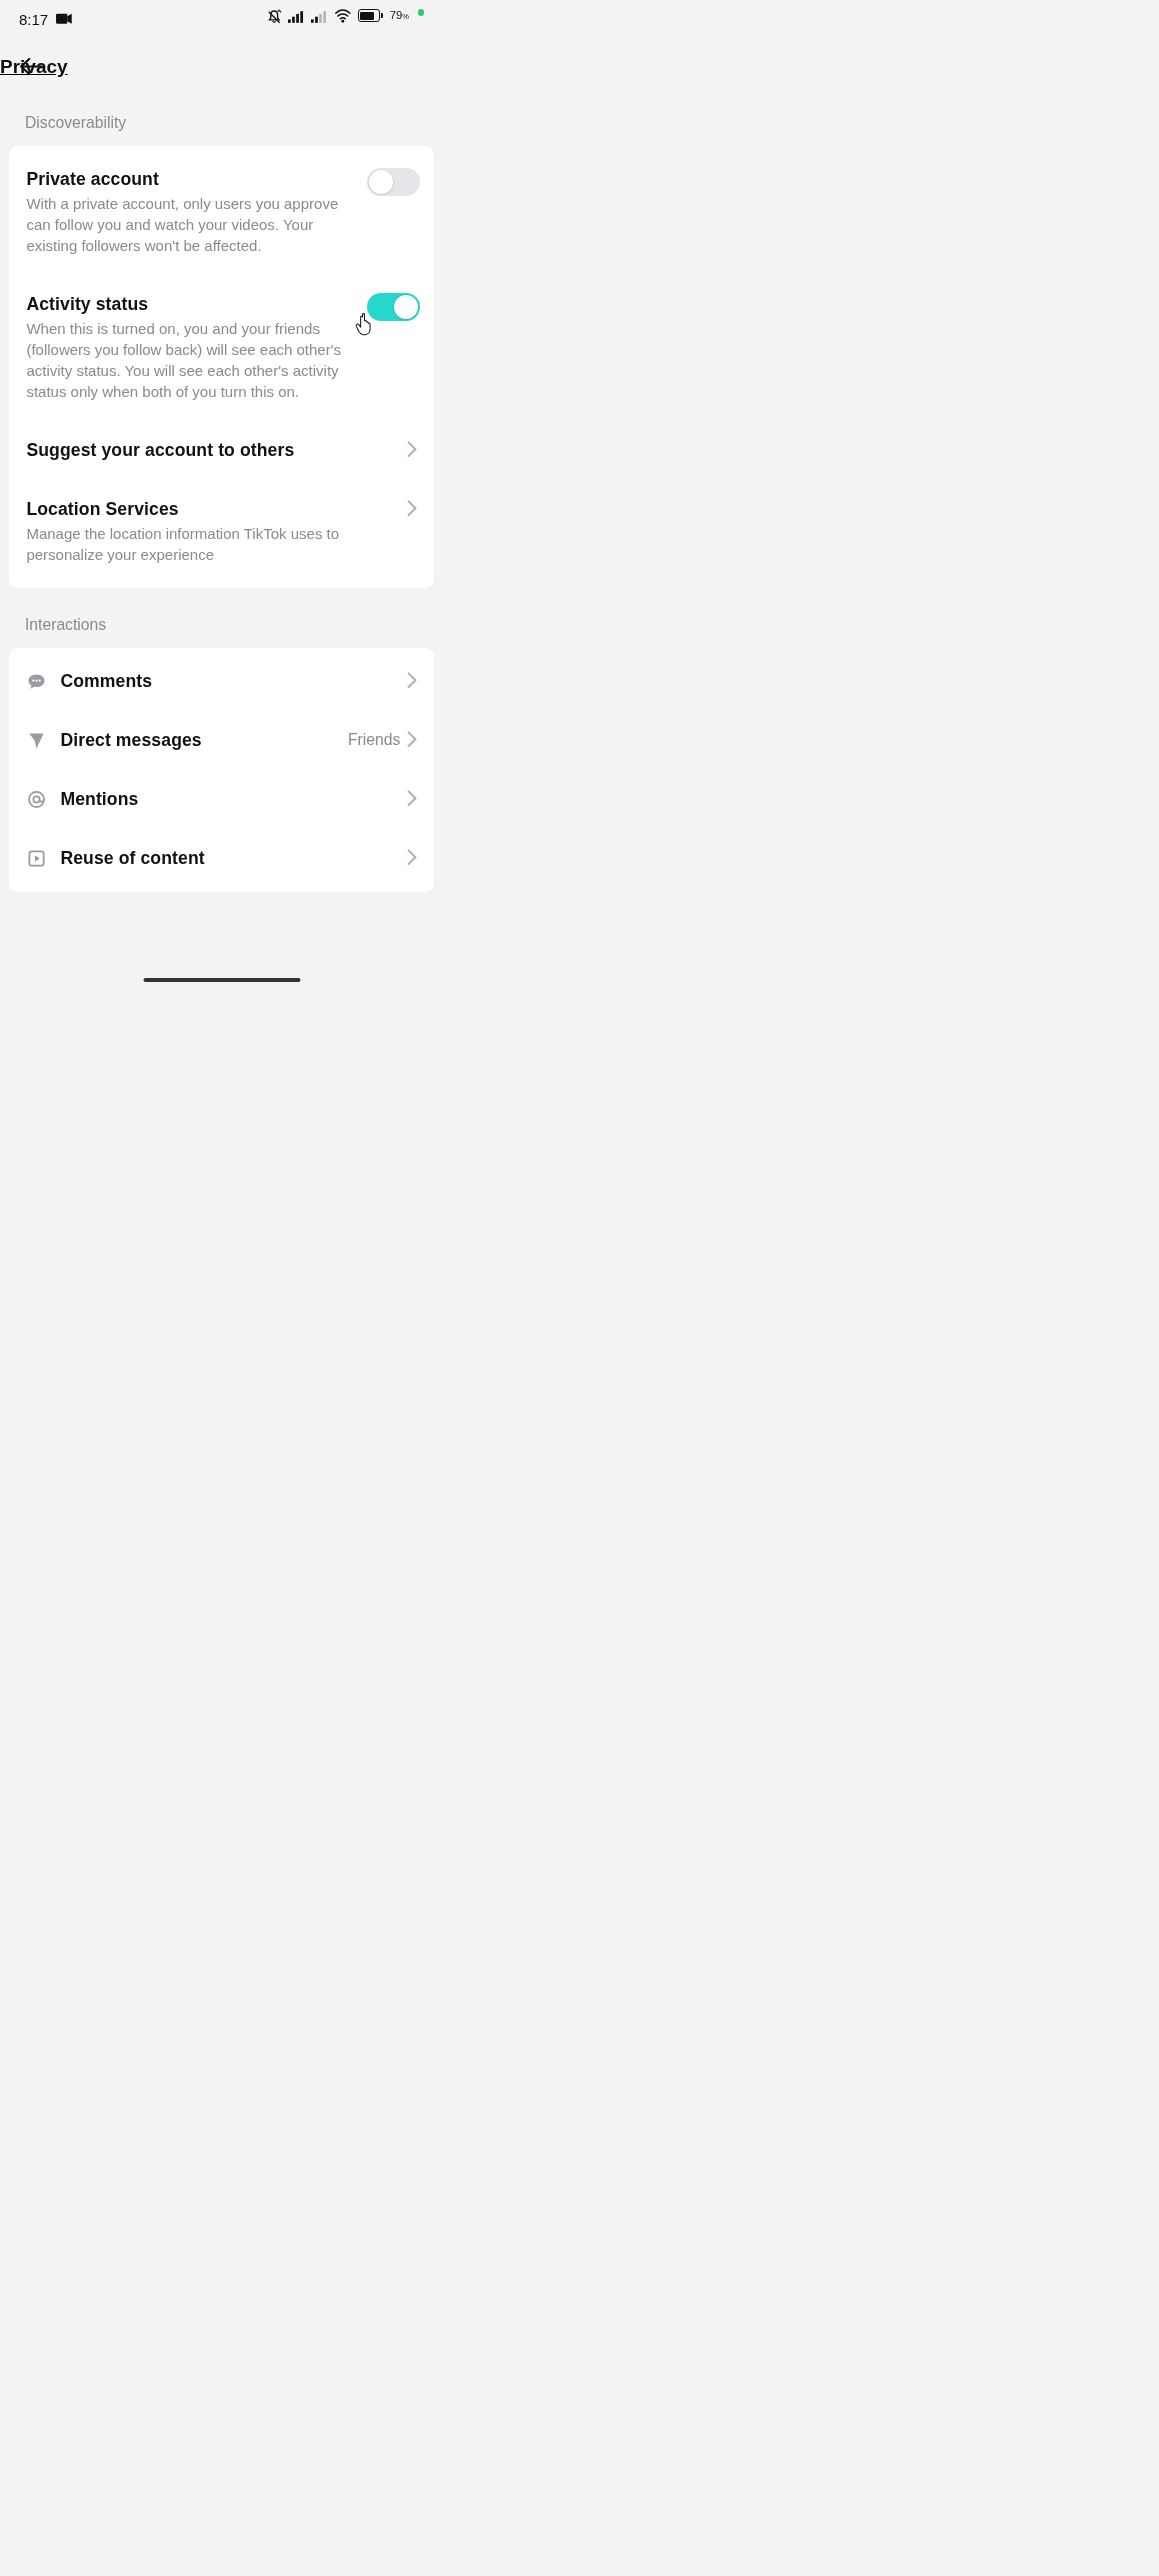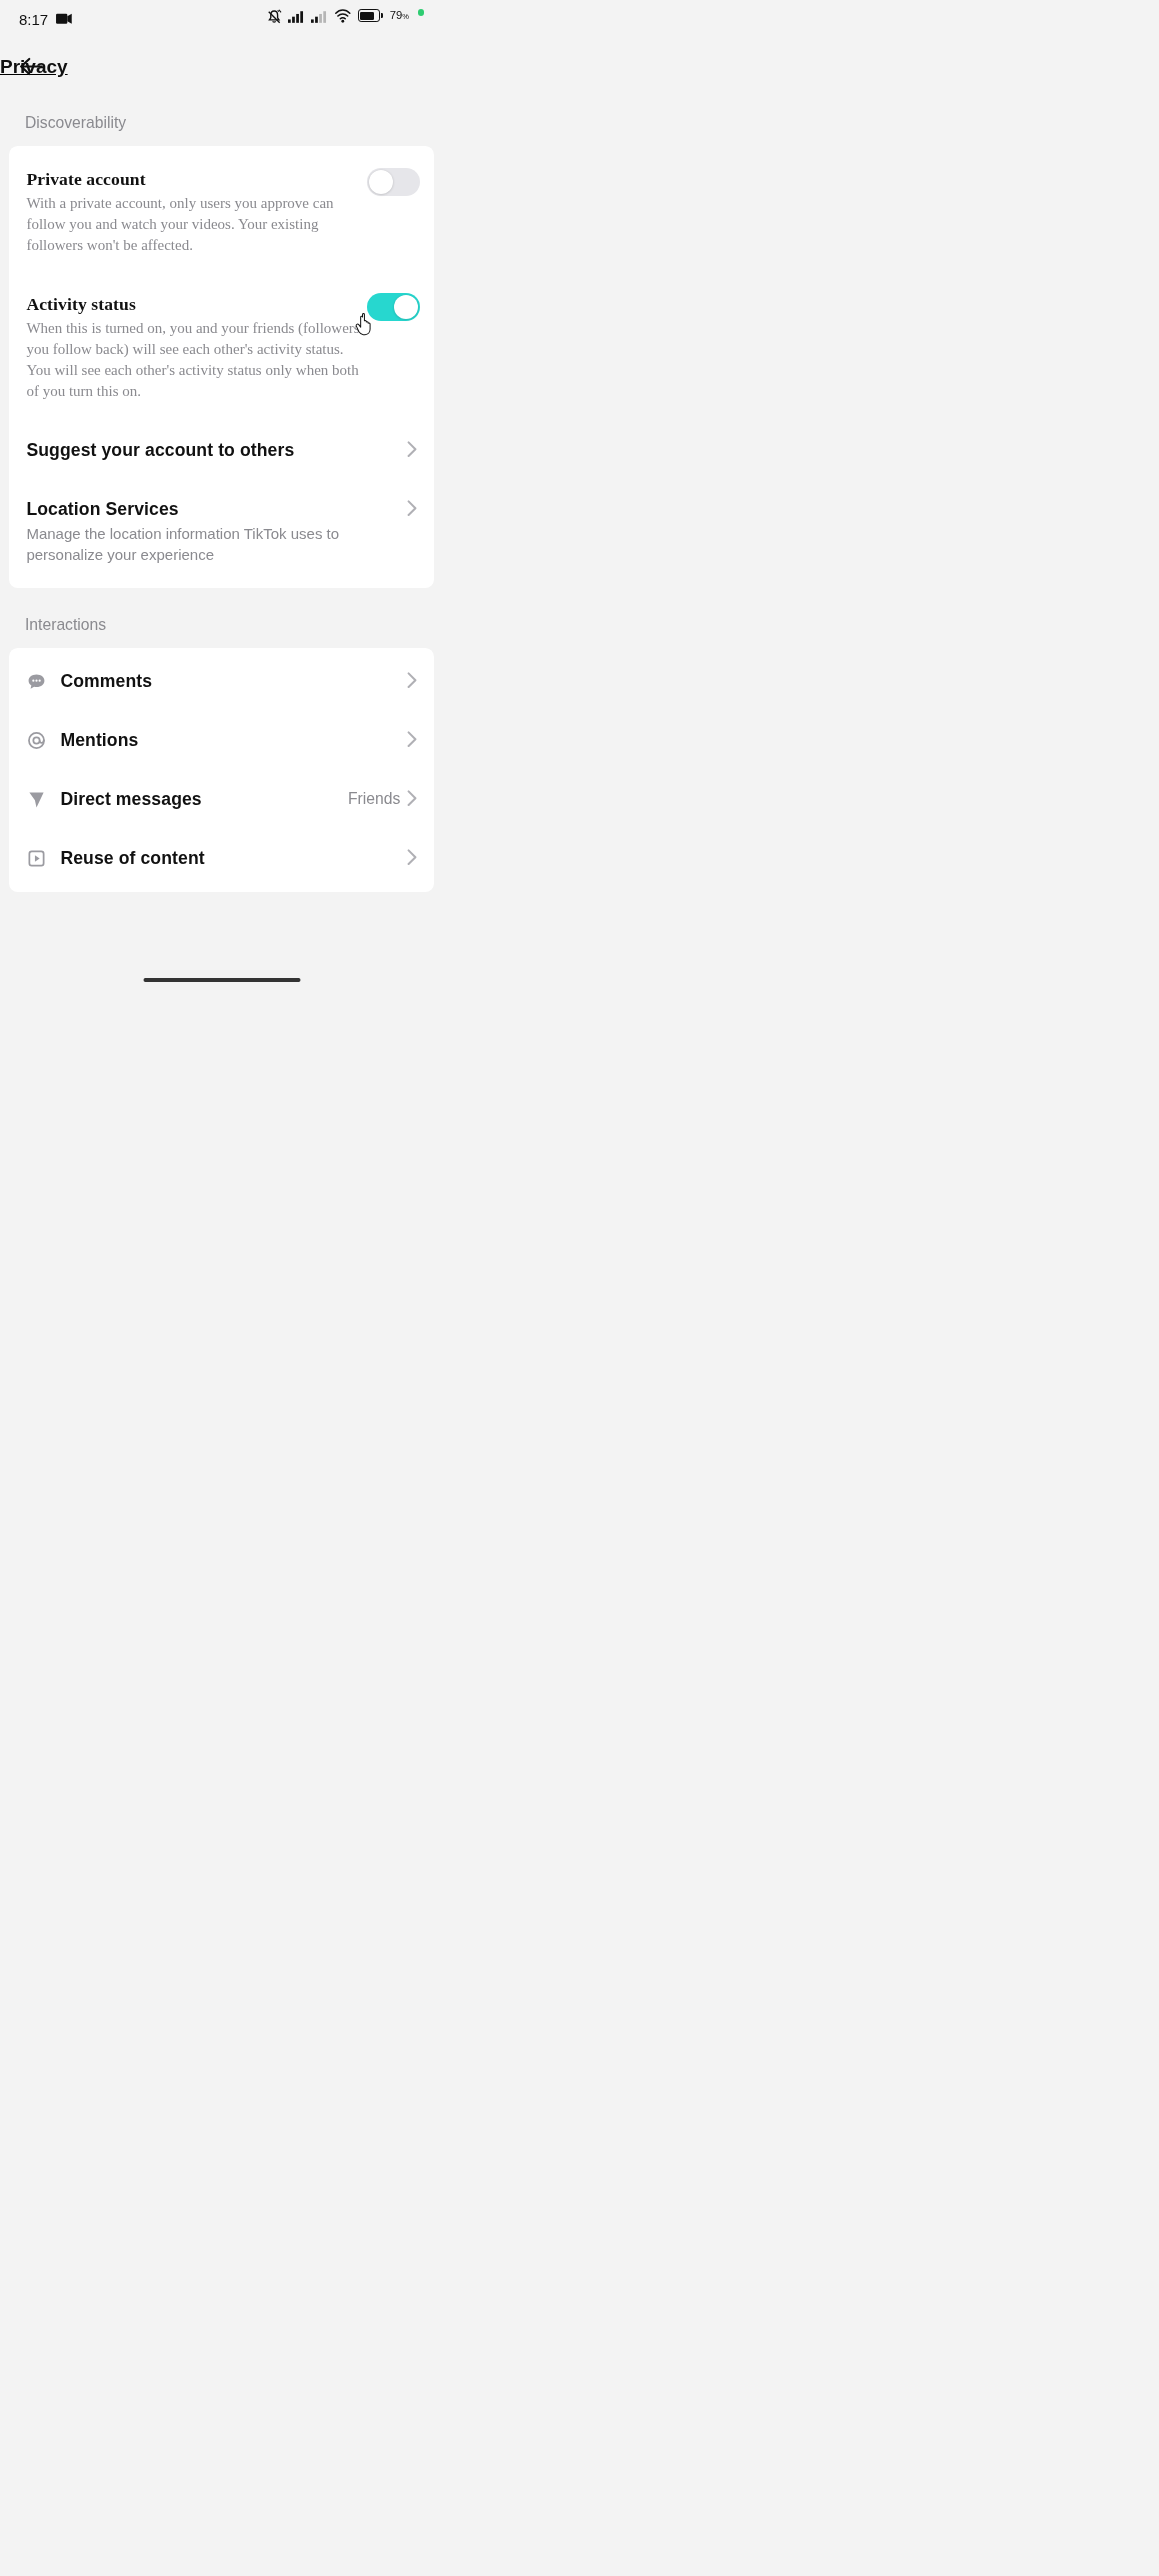--- a/index.html
+++ b/index.html
@@ -102,21 +102,21 @@
       margin: 0 8.8px;
       border-radius: 8.8px;
       padding: 3.8px 0 3.8px 0;
     }
 
     
     .row {
       padding: 19px 17.6px 19px 17.6px;
       position: relative;
     }
-    .row.toggle-row { padding-right: 68px; font-family: Liberation Serif, serif; }
+    .row.toggle-row { padding-right: 68px; }
     .row.nav-row { display:flex; align-items:center; justify-content: space-between; gap: 8.8px; cursor:pointer; }
     .row.icon-row { padding-left: 17.6px; }
     .row-icon-wrap { display:flex; align-items:center; gap: 14px; flex: 1; }
     .row-icon { width: 20px; height: 20px; display:flex; align-items:center; justify-content:center; color:#9b9ba1; }
     .row-icon svg { width: 19px; height: 19px; }
     .row-title {
       font-size: 17.6px;
       font-weight: 600;
       color: #111;
       letter-spacing: 0.1px;
@@ -325,47 +325,47 @@
       </div>
       <span class="chevron"><svg viewBox="0 0 14 24">
             <path d="M2 2 L12 12 L2 22" fill="none" stroke="currentColor" stroke-width="3" stroke-linecap="round" stroke-linejoin="round"></path>
           </svg></span>
     </div>
 
     <div class="row nav-row icon-row">
       <div class="row-icon-wrap">
         <span class="row-icon">
           <svg viewBox="0 0 24 24">
+              <path d="M3 3 L21 3 L12 22 L10 13 L3 3 Z M10 13 L21 3" fill="#9b9ba1"></path>
+            </svg>
+        </span>
+        <div class="row-title">Direct messages</div>
+      </div>
+      <div class="row-right">
+        <span class="row-value">Friends</span>
+        <span class="chevron"><svg viewBox="0 0 14 24">
+              <path d="M2 2 L12 12 L2 22" fill="none" stroke="currentColor" stroke-width="3" stroke-linecap="round" stroke-linejoin="round"></path>
+            </svg></span>
+      </div>
+    </div>
+
+    <div class="row nav-row icon-row">
+      <div class="row-icon-wrap">
+        <span class="row-icon">
+          <svg viewBox="0 0 24 24">
               <circle cx="12" cy="12" r="9.5" fill="none" stroke="#9b9ba1" stroke-width="2.2"></circle>
               <circle cx="12" cy="12" r="4" fill="none" stroke="#9b9ba1" stroke-width="2.2"></circle>
               <path d="M16 12 C16 16 21 16 21.3 11" fill="none" stroke="#9b9ba1" stroke-width="2.2"></path>
             </svg>
         </span>
         <div class="row-title">Mentions</div>
       </div>
       <span class="chevron"><svg viewBox="0 0 14 24">
             <path d="M2 2 L12 12 L2 22" fill="none" stroke="currentColor" stroke-width="3" stroke-linecap="round" stroke-linejoin="round"></path>
           </svg></span>
-    </div>
-
-    <div class="row nav-row icon-row">
-      <div class="row-icon-wrap">
-        <span class="row-icon">
-          <svg viewBox="0 0 24 24">
-              <path d="M3 3 L21 3 L12 22 L10 13 L3 3 Z M10 13 L21 3" fill="#9b9ba1"></path>
-            </svg>
-        </span>
-        <div class="row-title">Direct messages</div>
-      </div>
-      <div class="row-right">
-        <span class="row-value">Friends</span>
-        <span class="chevron"><svg viewBox="0 0 14 24">
-              <path d="M2 2 L12 12 L2 22" fill="none" stroke="currentColor" stroke-width="3" stroke-linecap="round" stroke-linejoin="round"></path>
-            </svg></span>
-      </div>
     </div>
 
     <div class="row nav-row icon-row">
       <div class="row-icon-wrap">
         <span class="row-icon">
           <svg viewBox="0 0 24 24">
               <rect x="3" y="3" width="18" height="18" rx="3" fill="none" stroke="#9b9ba1" stroke-width="2.2"></rect>
               <path d="M10 8 L16 12 L10 16 Z" fill="#9b9ba1"></path>
             </svg>
         </span>

